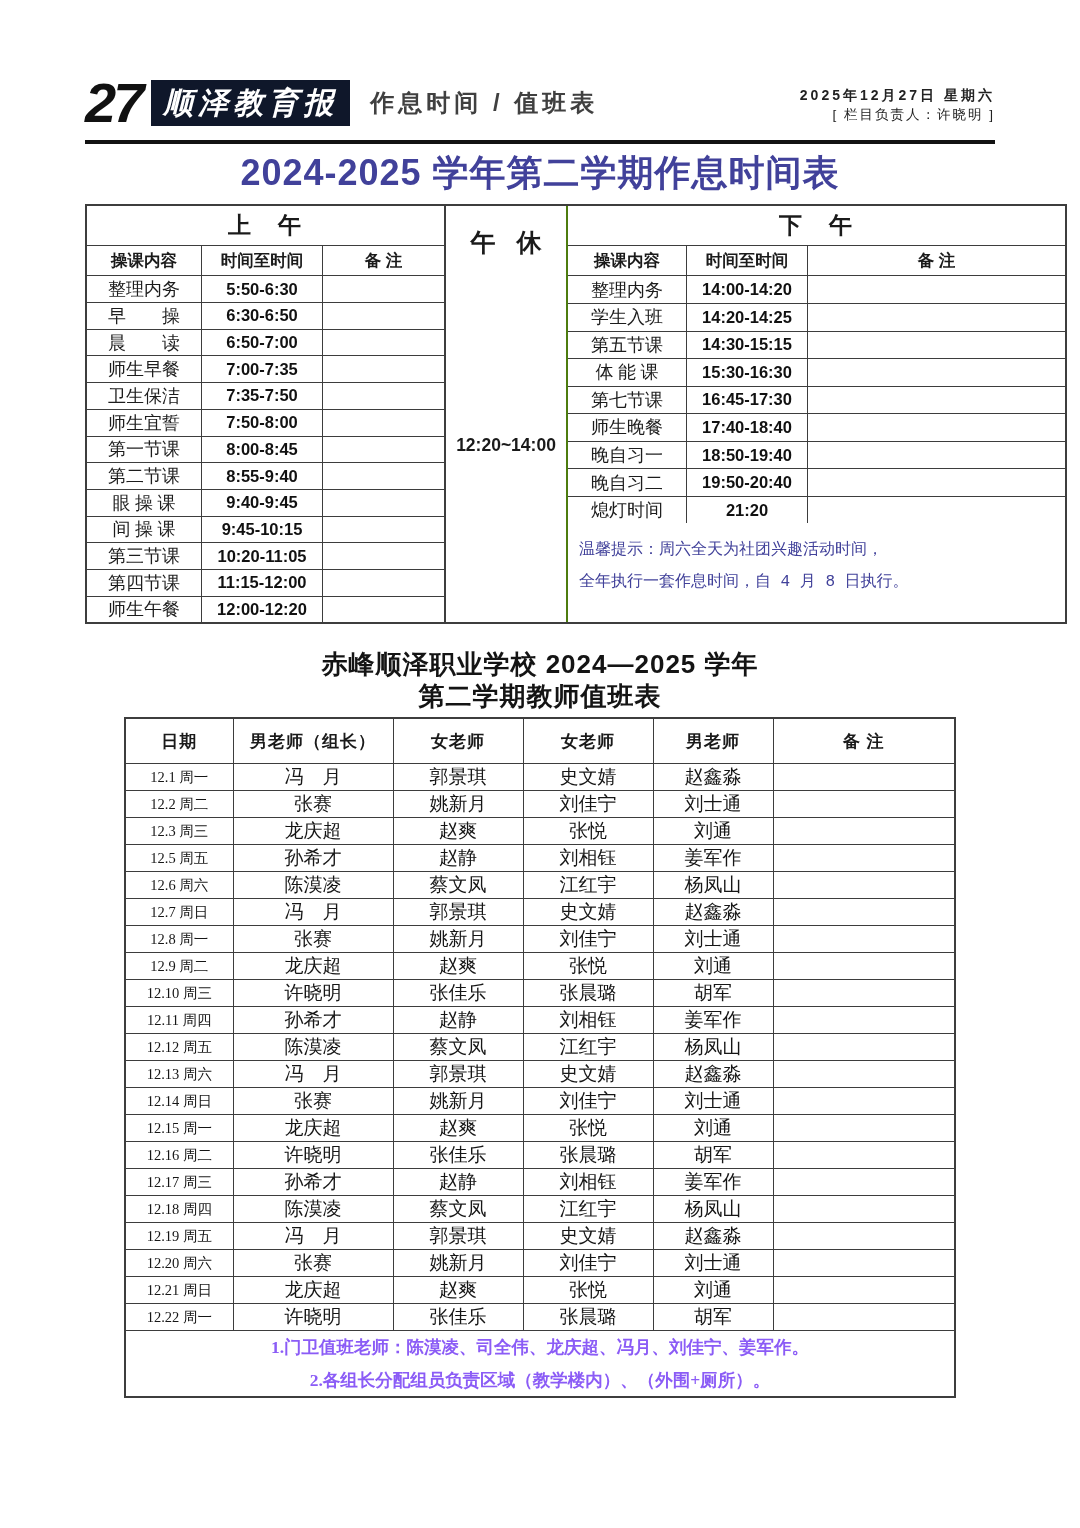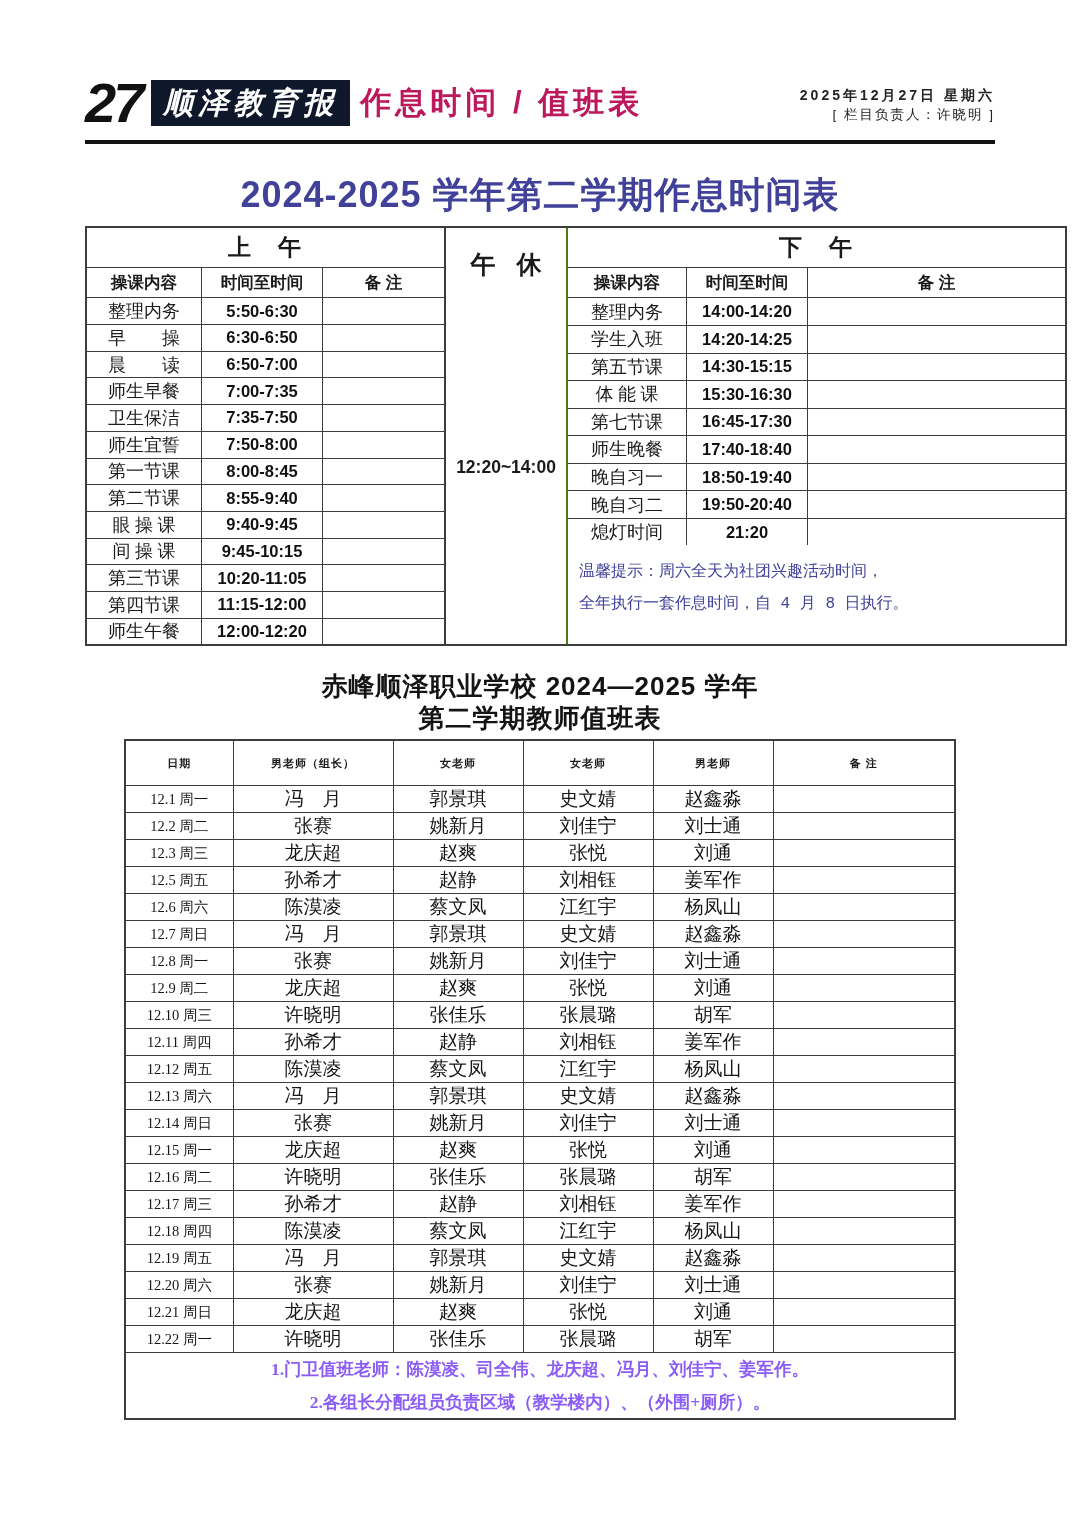--- a/index.html
+++ b/index.html
@@ -16,31 +16,31 @@
   .issue-num {
     font-size: 56px; font-weight: 900; font-style: italic; letter-spacing: -3px;
     line-height: 1; padding-right: 10px; color: #111;
   }
   .mast-box {
     background: #0f172a; color: #fff; height: 46px; display: flex; align-items: center;
     padding: 0 12px; font-family: "DejaVu Serif", serif; font-style: italic;
     font-weight: bold; font-size: 30px; letter-spacing: 5px; white-space: nowrap;
   }
   .section-title {
-    font-size: 31px; font-weight: 900; letter-spacing: 4px; margin-left: 10px;
-    white-space: nowrap; color: #be185d;
+    font-size: 24px; font-weight: 900; letter-spacing: 4px; margin-left: 20px;
+    white-space: nowrap; color: #404040;
   }
   .mast-right { text-align: right; line-height: 1.45; padding-top: 4px; }
   .date-line { font-size: 14px; font-weight: 700; letter-spacing: 3px; color: #222; }
   .editor-line { font-size: 13.5px; font-weight: 500; letter-spacing: 2px; color: #222; }
   .head-rule { height: 4px; background: #121212; margin-top: 9px; }
 
   
   .sched-title {
-    margin-top: 30px; text-align: center; color: #41419a;
+    margin-top: 8px; text-align: center; color: #41419a;
     font-size: 36px; font-weight: 700; letter-spacing: 1px; line-height: 1.15;
   }
 
   
   .sched {
     width: 982px; height: 420px; margin: 11px auto 0 auto; display: flex;
     border: 2px solid #3d3d3d;
   }
   .s-left { width: 357px; display: flex; flex-direction: column; }
   .s-noon { width: 124px; border-left: 2px solid #3d3d3d; border-right: 2px solid #4d7c0f; position: relative; }
@@ -84,21 +84,21 @@
   
   .duty-title {
     margin-top: 25px; text-align: center; font-weight: 700; font-size: 26px;
     line-height: 1.22; color: #141414; letter-spacing: 1px;
   }
   table.duty {
     width: 830px; margin: 4px auto 0 auto; border-collapse: collapse;
     table-layout: fixed; border: 2px solid #3d3d3d;
   }
   table.duty th, table.duty td { border: 1px solid #3d3d3d; text-align: center; padding: 0; }
-  table.duty th { height: 46px; font-size: 11px; font-weight: 700; letter-spacing: 1px; }
+  table.duty th { height: 46px; font-size: 17px; font-weight: 700; letter-spacing: 1px; }
   table.duty td { height: 27px; }
   .dt-date { font-family: "Liberation Serif", serif; font-size: 14.5px; color: #161616; }
   .dt-name { font-family: "Liberation Serif", serif; font-size: 19px; color: #161616; }
   .duty-notes {
     height: 104px; font-family: "Liberation Serif", serif; font-weight: 700;
     font-size: 17.5px; line-height: 1.85; color: #8b5cf6;
   }
 </style>
 </head>
 <body>

